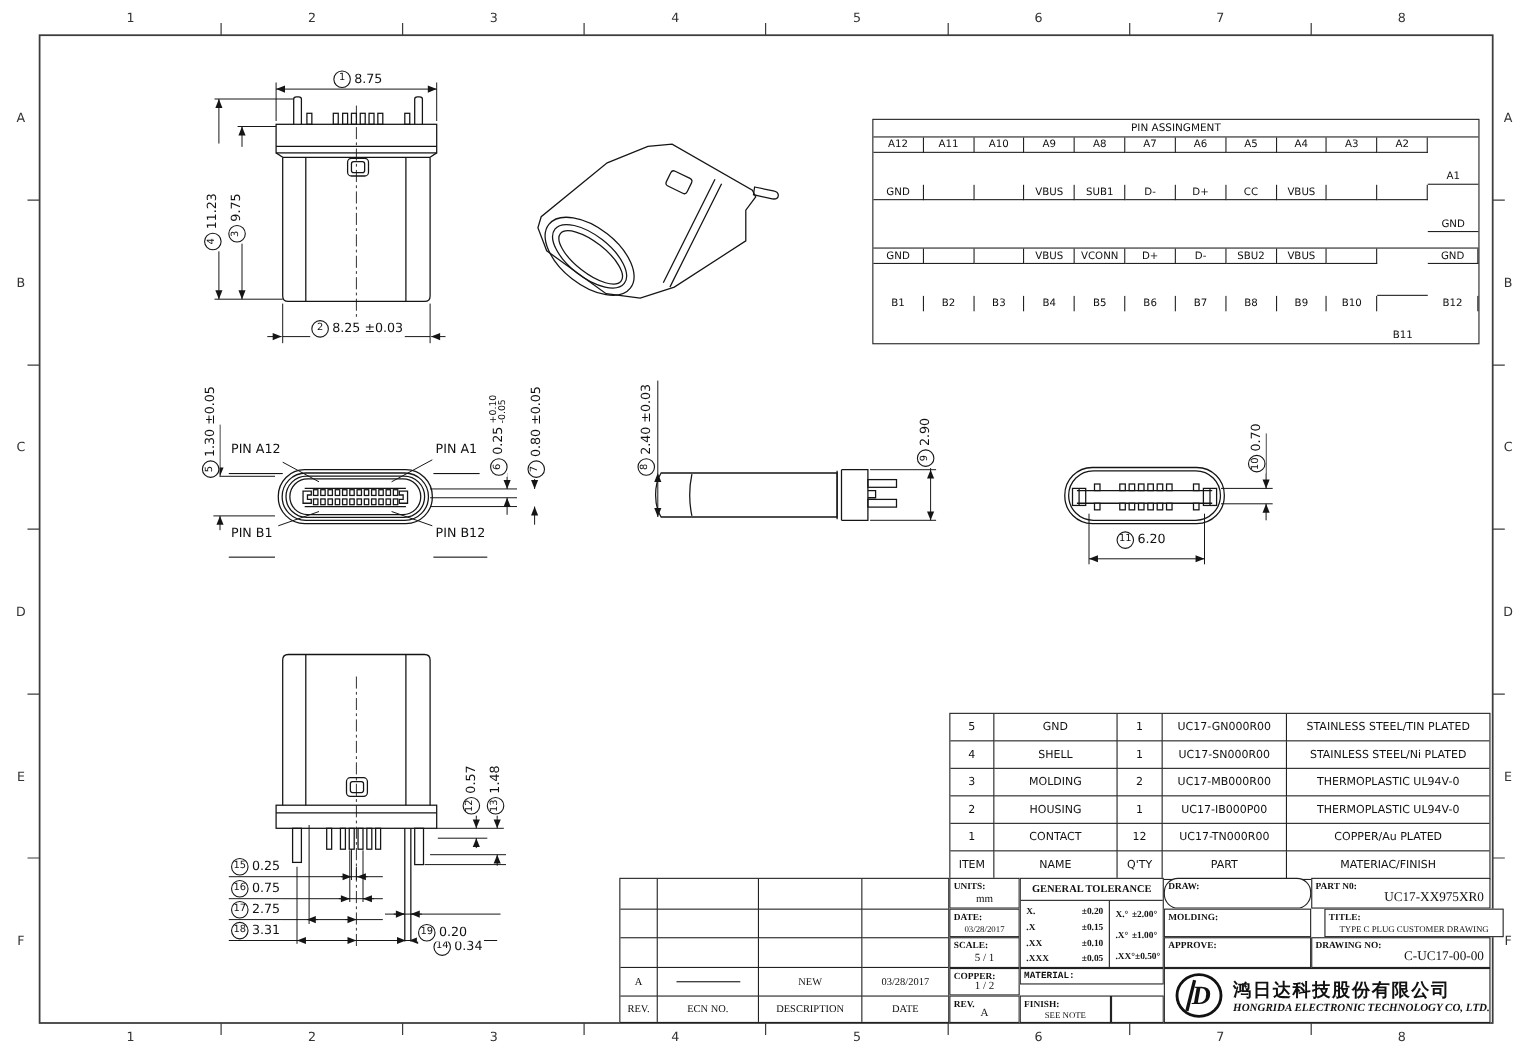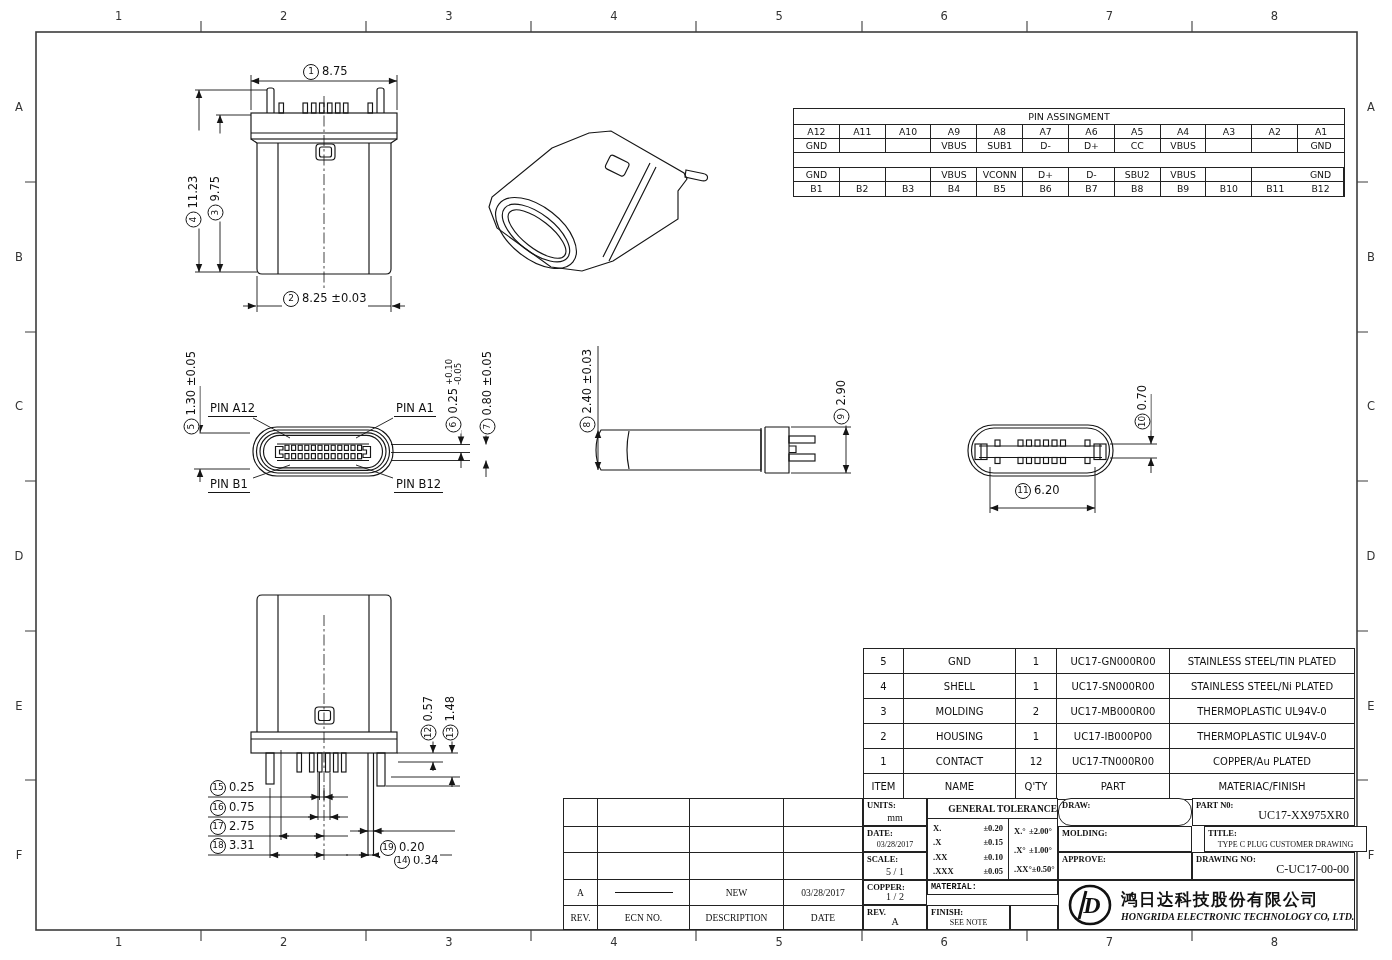--- a/index.html
+++ b/index.html
@@ -23,29 +23,29 @@
   .dim{position:absolute;display:flex;align-items:center;gap:3px;white-space:nowrap;
        font-size:11.5px;background:#fff;height:17px;line-height:17px;padding:0 1px;}
   .dim.v{transform:rotate(-90deg);}
   .cnum{display:inline-flex;flex:none;align-items:center;justify-content:center;
         width:14px;height:14px;border:1.1px solid #151515;border-radius:50%;
         font-size:9px;background:#fff;}
   .tolstack{display:inline-flex;flex-direction:column;font-size:8.5px;line-height:9px;}
   .tolstack i{font-style:normal;}
 
   .pinlab{position:absolute;font-size:11.5px;border-bottom:1.1px solid #151515;
-          background:#fff;padding:0 2px 1px 2px;}
+          background:#fff;padding:0 2px 15px 2px;}
 
   
   #pin-table{position:absolute;left:793px;top:108px;width:552px;border:1.3px solid #222;background:#fff;box-sizing:border-box;}
   .pt-title{height:15px;line-height:15px;border-bottom:1px solid #222;text-align:center;font-size:9.5px;}
   .pt-grid{display:grid;grid-template-columns:repeat(12,1fr);}
   .pt-grid>div{height:14.2px;border-right:1px solid #222;border-bottom:1px solid #222;
                display:flex;align-items:center;justify-content:center;font-size:9.3px;box-sizing:border-box;}
-  .pt-grid>div:nth-child(12n){border-right:none;}
+  .pt-grid>div:nth-child(12n){border-right:none;margin-top:29px;}
   .pt-grid>div.span{grid-column:1/-1;border-right:none;}
   .pt-grid>div.lastrow{border-bottom:none;}
 
   
   #bom{position:absolute;left:863px;top:648px;width:492px;border:1.4px solid #222;background:#fff;
        display:grid;grid-template-columns:40px 112px 41px 113px 1fr;box-sizing:border-box;}
   #bom>div{height:25px;border-right:1px solid #222;border-bottom:1px solid #222;
            display:flex;align-items:center;justify-content:center;font-size:10px;box-sizing:border-box;white-space:nowrap;}
   #bom>div:nth-child(5n){border-right:none;}
   #bom>div.lastrow{border-bottom:none;}
@@ -60,21 +60,21 @@
   #rev-table>div.lastrow{border-bottom:none;}
   .ecnline{width:58px;border-top:1.3px solid #151515;}
 
   
   .tb{position:absolute;border:1px solid #222;background:#fff;box-sizing:border-box;
       font-family:"Liberation Serif",serif;}
   .tb .lbl{position:absolute;top:1px;left:3px;font-size:8.5px;font-weight:bold;white-space:nowrap;}
   .tb .val{position:absolute;left:0;right:0;bottom:2px;text-align:center;font-size:10px;white-space:nowrap;}
   .tb .val.big{font-size:12px;text-align:right;padding-right:5px;}
   .tb .val.small{font-size:8px;}
-  .tolhead{height:19px;line-height:20px;text-align:right;font-size:9.5px;font-weight:bold;border-bottom:1px solid #222;}
+  .tolhead{height:19px;line-height:20px;text-align:center;font-size:9.5px;font-weight:bold;border-bottom:1px solid #222;}
   .tolbody{display:flex;height:61px;}
   .tolcol{flex:none;display:flex;flex-direction:column;justify-content:space-around;padding:2px 0;box-sizing:border-box;}
   .tolcol.l{width:81px;border-right:1px solid #222;}
   .tolcol.r{width:48px;}
   .trow{display:flex;justify-content:space-between;padding:0 5px;font-size:8.5px;font-weight:bold;}
 
   #company{position:absolute;left:1058px;top:880px;width:297px;height:50px;border:1px solid #222;
            background:#fff;display:flex;align-items:center;box-sizing:border-box;}
   #company .txt{display:flex;flex-direction:column;margin-left:8px;}
   .cn{font-size:16.5px;font-weight:bold;letter-spacing:1.5px;white-space:nowrap;font-family:"DejaVu Sans",sans-serif;}

